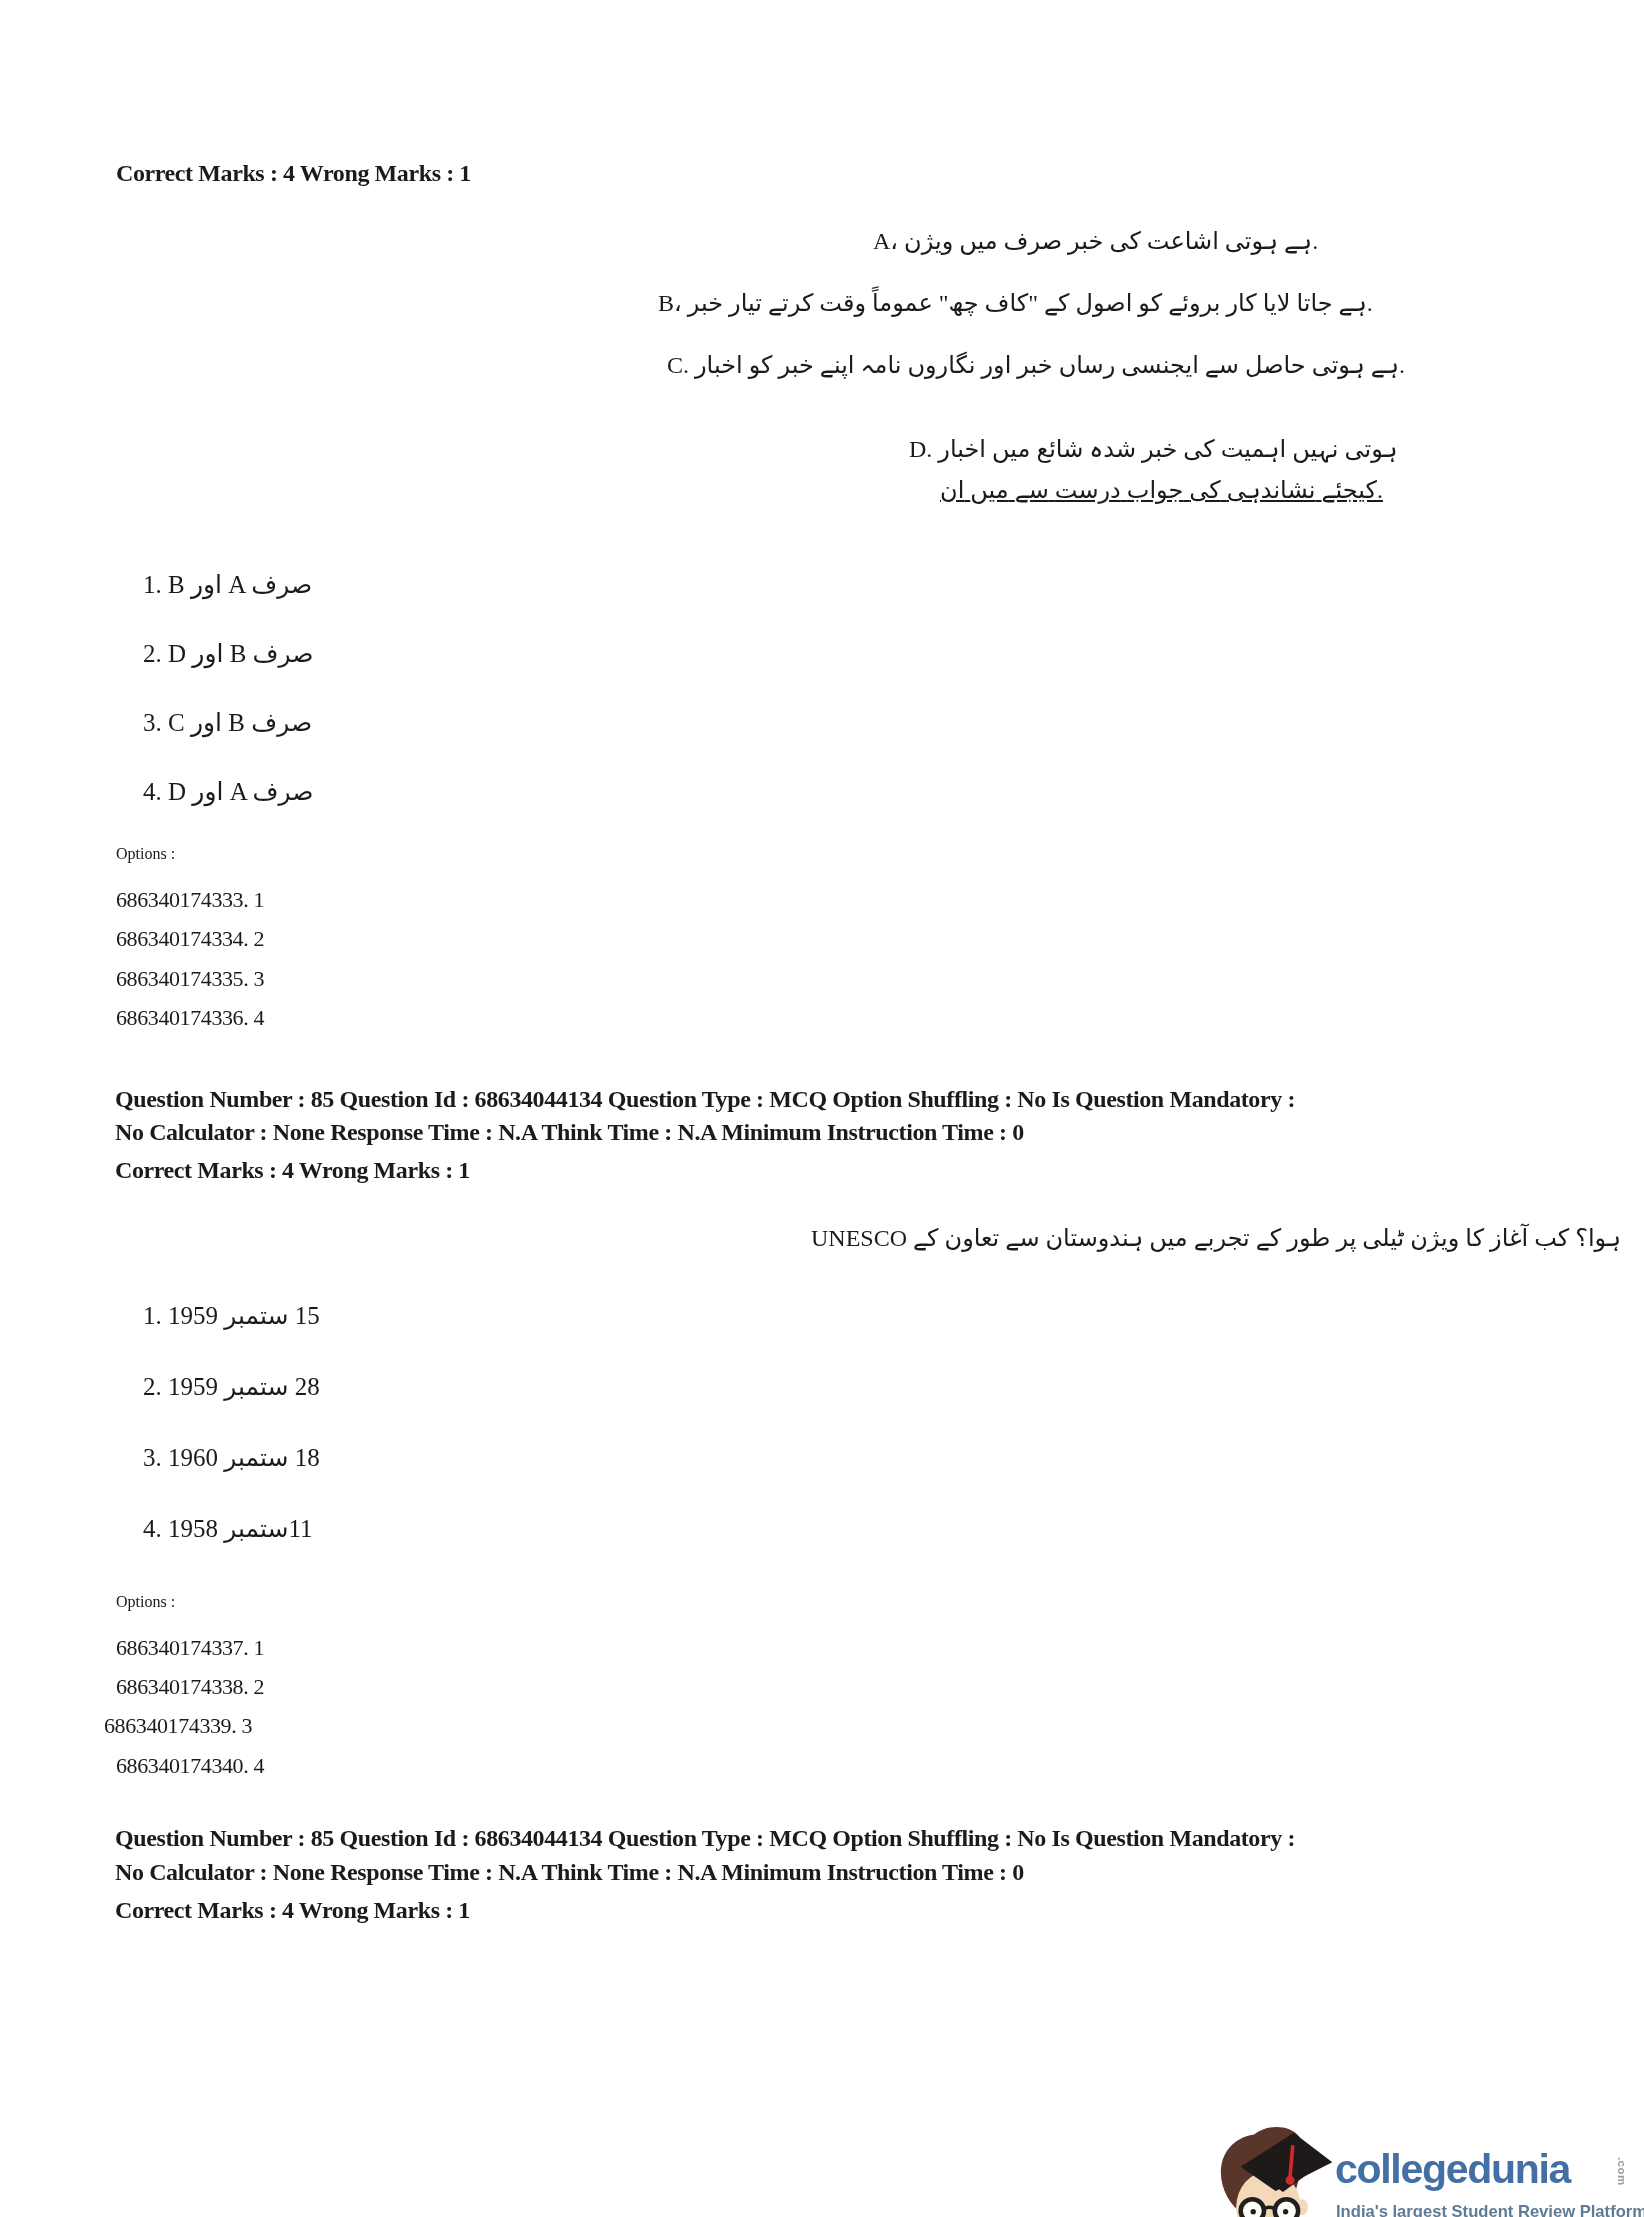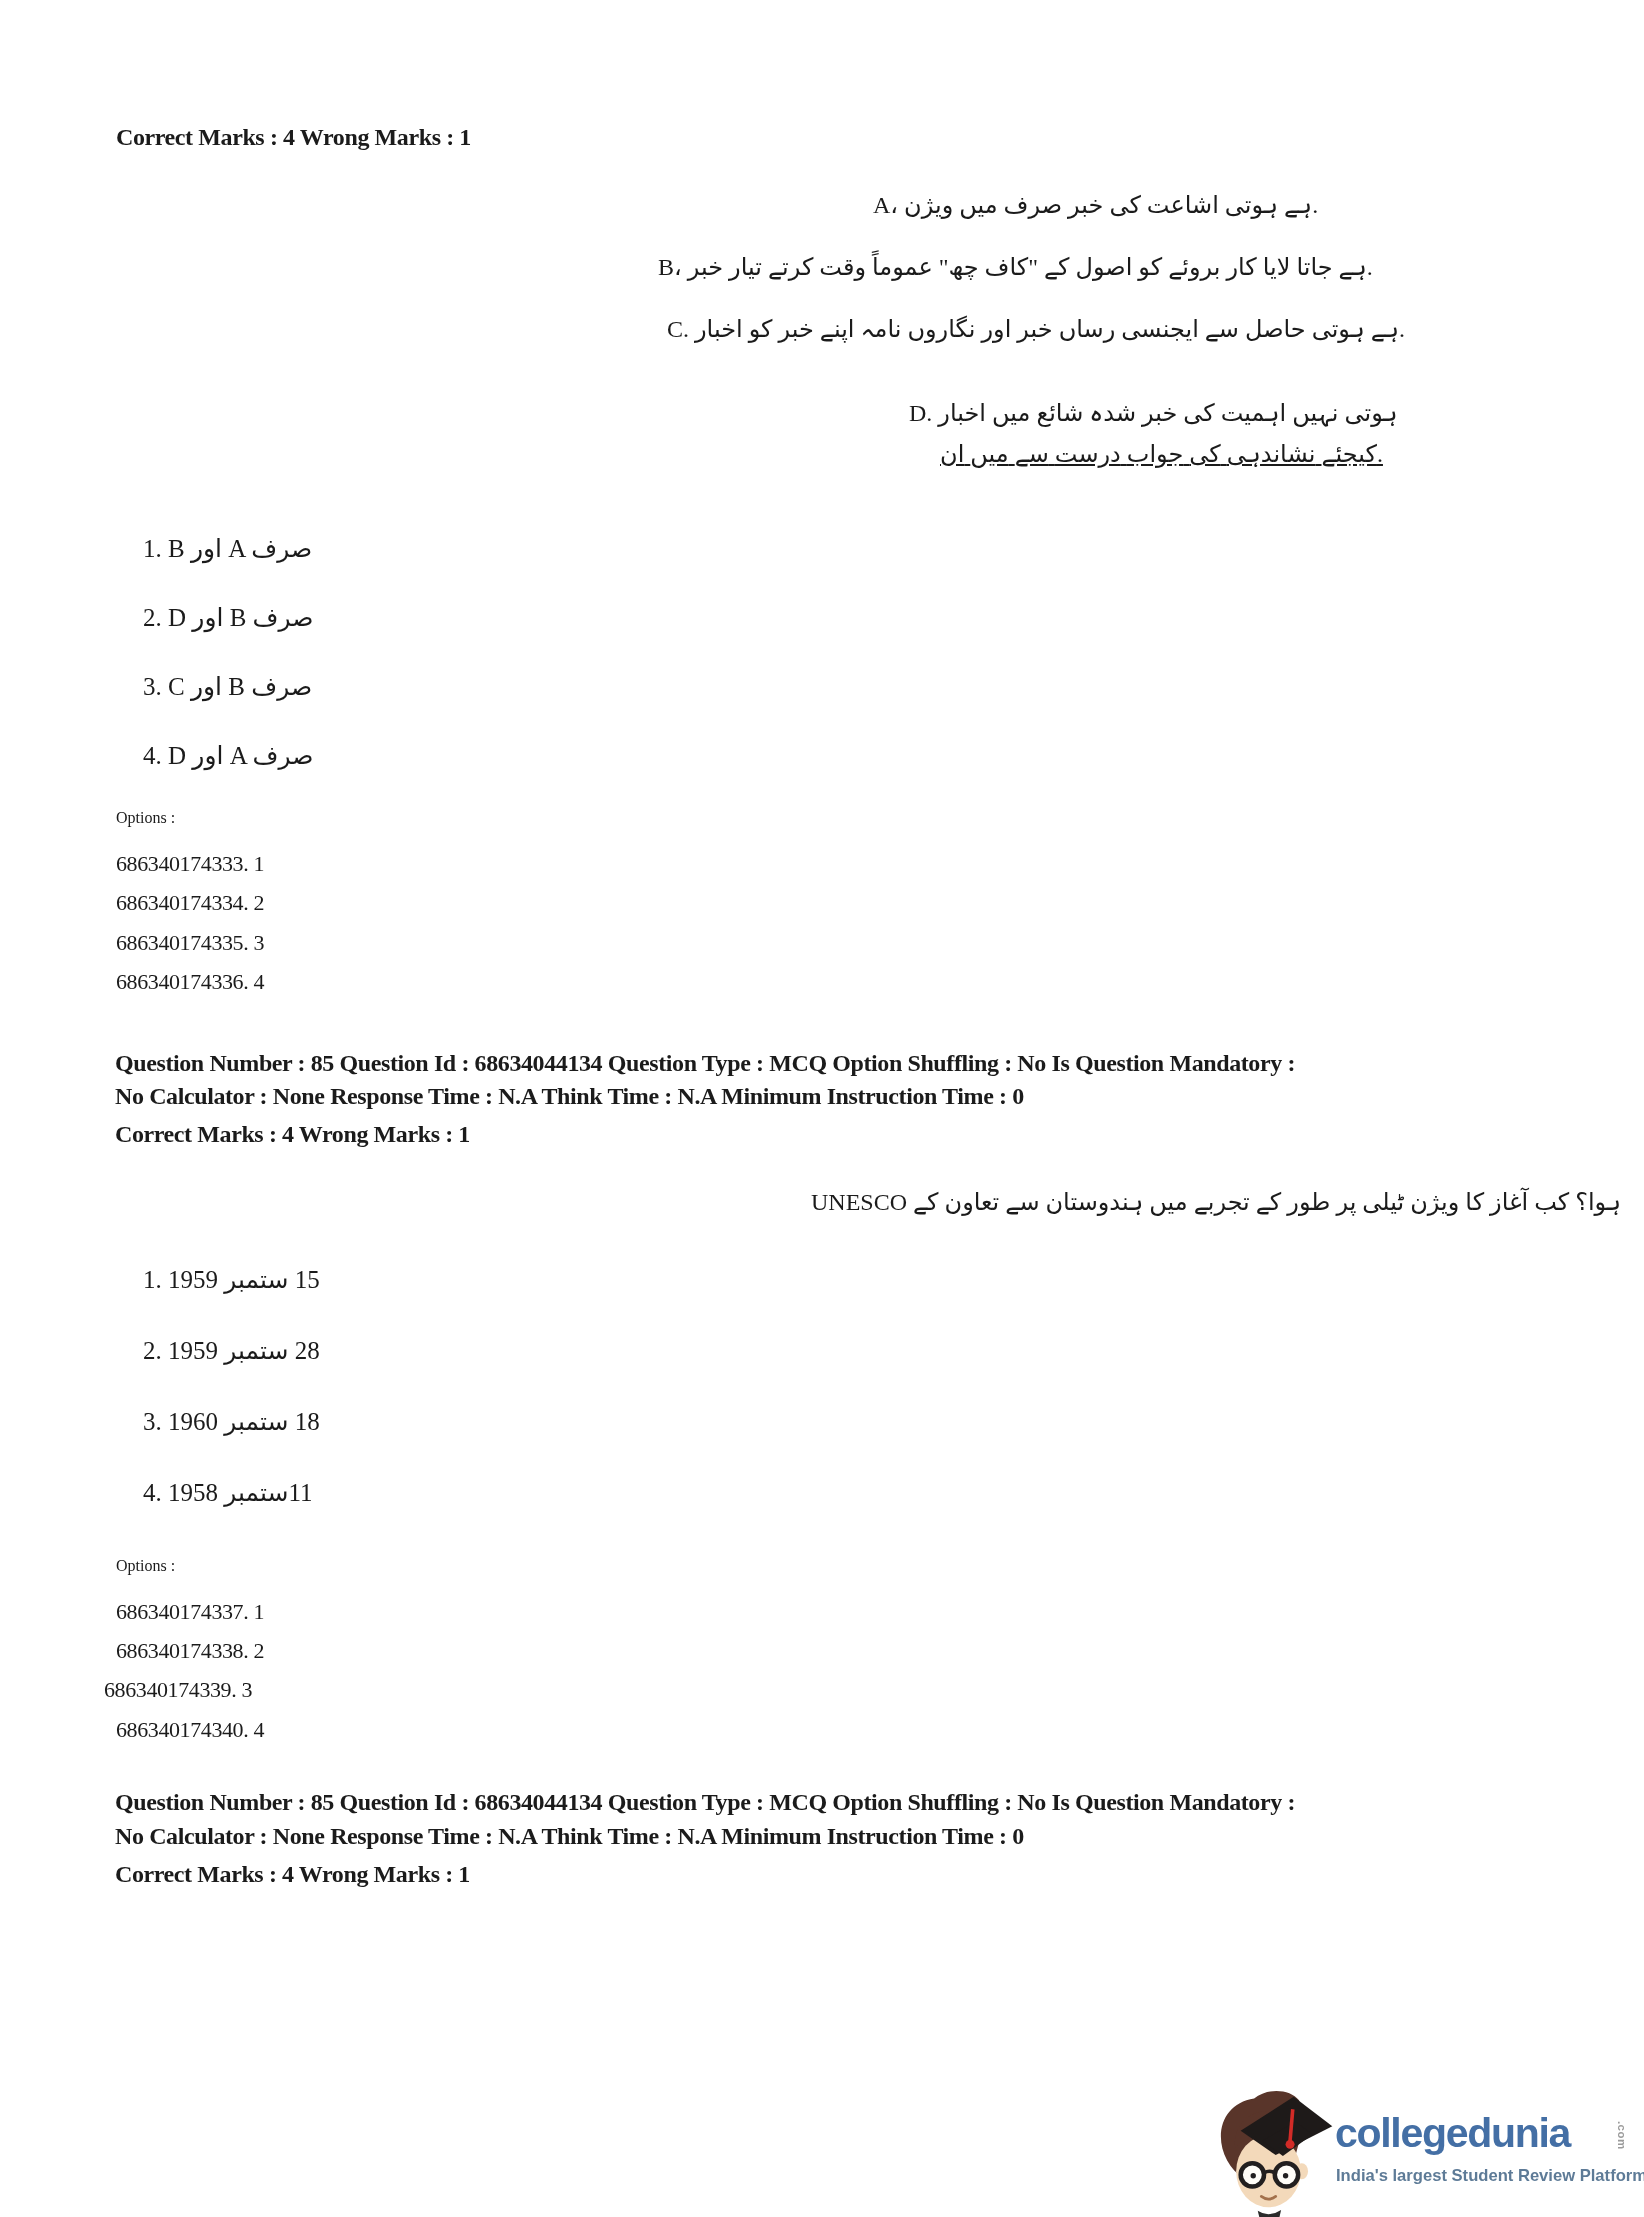--- a/index.html
+++ b/index.html
@@ -1,18 +1,18 @@
 <!DOCTYPE html>
 <html style="font-size:14.3px"><head>
 <meta charset="utf-8">
 <style>
   html,body{margin:0;padding:0;background:#e8e8e8;}
   #page{position:relative;width:1644px;height:2217px;background:#ffffff;overflow:hidden;
         font-family:"Liberation Serif","DejaVu Sans",serif;color:#1b1b1b;}
-  .abs{position:absolute;white-space:nowrap;}
+  .abs{position:absolute;white-space:nowrap;margin-top:36px;}
   .bold-meta{font-weight:bold;font-size:24px;letter-spacing:-0.4px;}
   .urdu{font-size:24px;direction:ltr;unicode-bidi:normal;}
   .mcq{font-size:25px;}
   .olabel{font-weight:normal;font-size:16px;}
   .oid{font-size:22px;letter-spacing:-0.4px;}
   .logo-brand{font-family:"Liberation Sans",sans-serif;font-weight:bold;font-size:41px;
               letter-spacing:-1.3px;}
   .logo-tld{font-family:"Liberation Sans",sans-serif;font-weight:bold;font-size:11.6px;
             writing-mode:vertical-rl;text-orientation:sideways;letter-spacing:0.4px;}
   .logo-tagline{font-family:"Liberation Sans",sans-serif;font-weight:bold;font-size:16.6px;}

